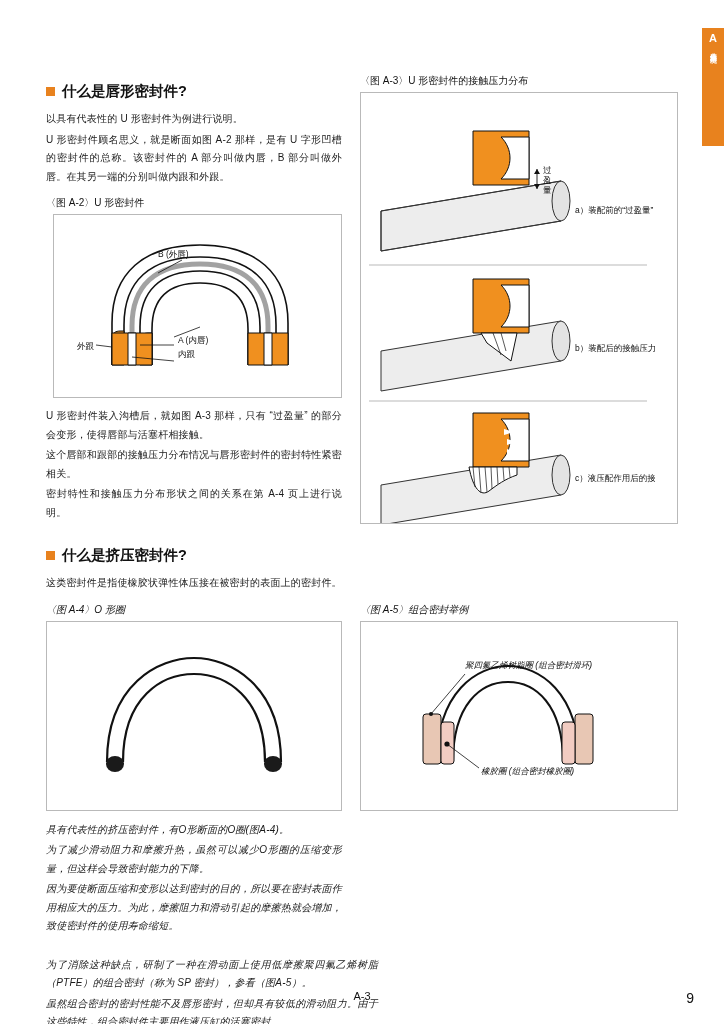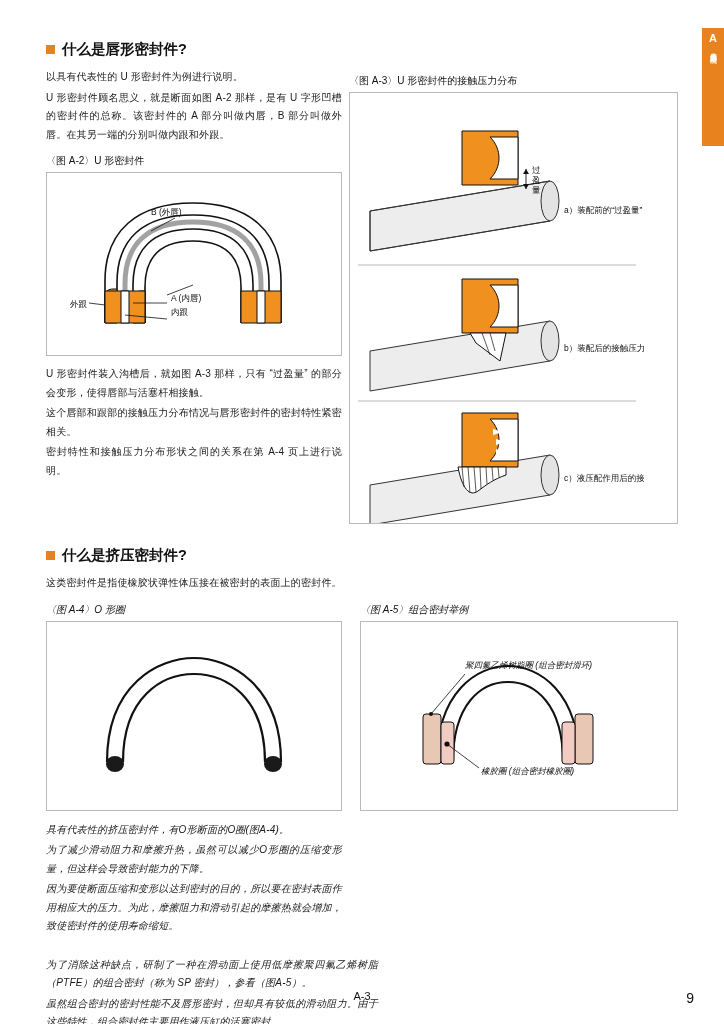--- a/index.html
+++ b/index.html
@@ -75,32 +75,32 @@
     letter-spacing: 0.2px;
   }
 
   .fig-cap {
     font-size: 10px;
     margin: 0 0 4px 0;
     color: #111;
   }
 
   
-  .top-row { display: flex; gap: 7px; }
+  .top-row { display: flex; gap: 18px; align-items: flex-end; }
   .col-left { width: 296px; }
   .col-right { width: 332px; }
 
   .fig-box {
     border: 1px solid #b9b9b9;
     background: #fff;
     position: relative;
   }
 
   
-  #fig-a2 { height: 184px; }
+  #fig-a2 { height: 184px; margin-left: 7px; }
   #fig-a3 { height: 432px; }
   #fig-a4 { height: 190px; }
   #fig-a5 { height: 190px; }
 
   .mid-text { margin-top: 9px; }
 
   
   .sec2 { margin-top: 22px; }
   .bot-row { display: flex; gap: 18px; margin-top: 6px; font-style: italic; }
 

